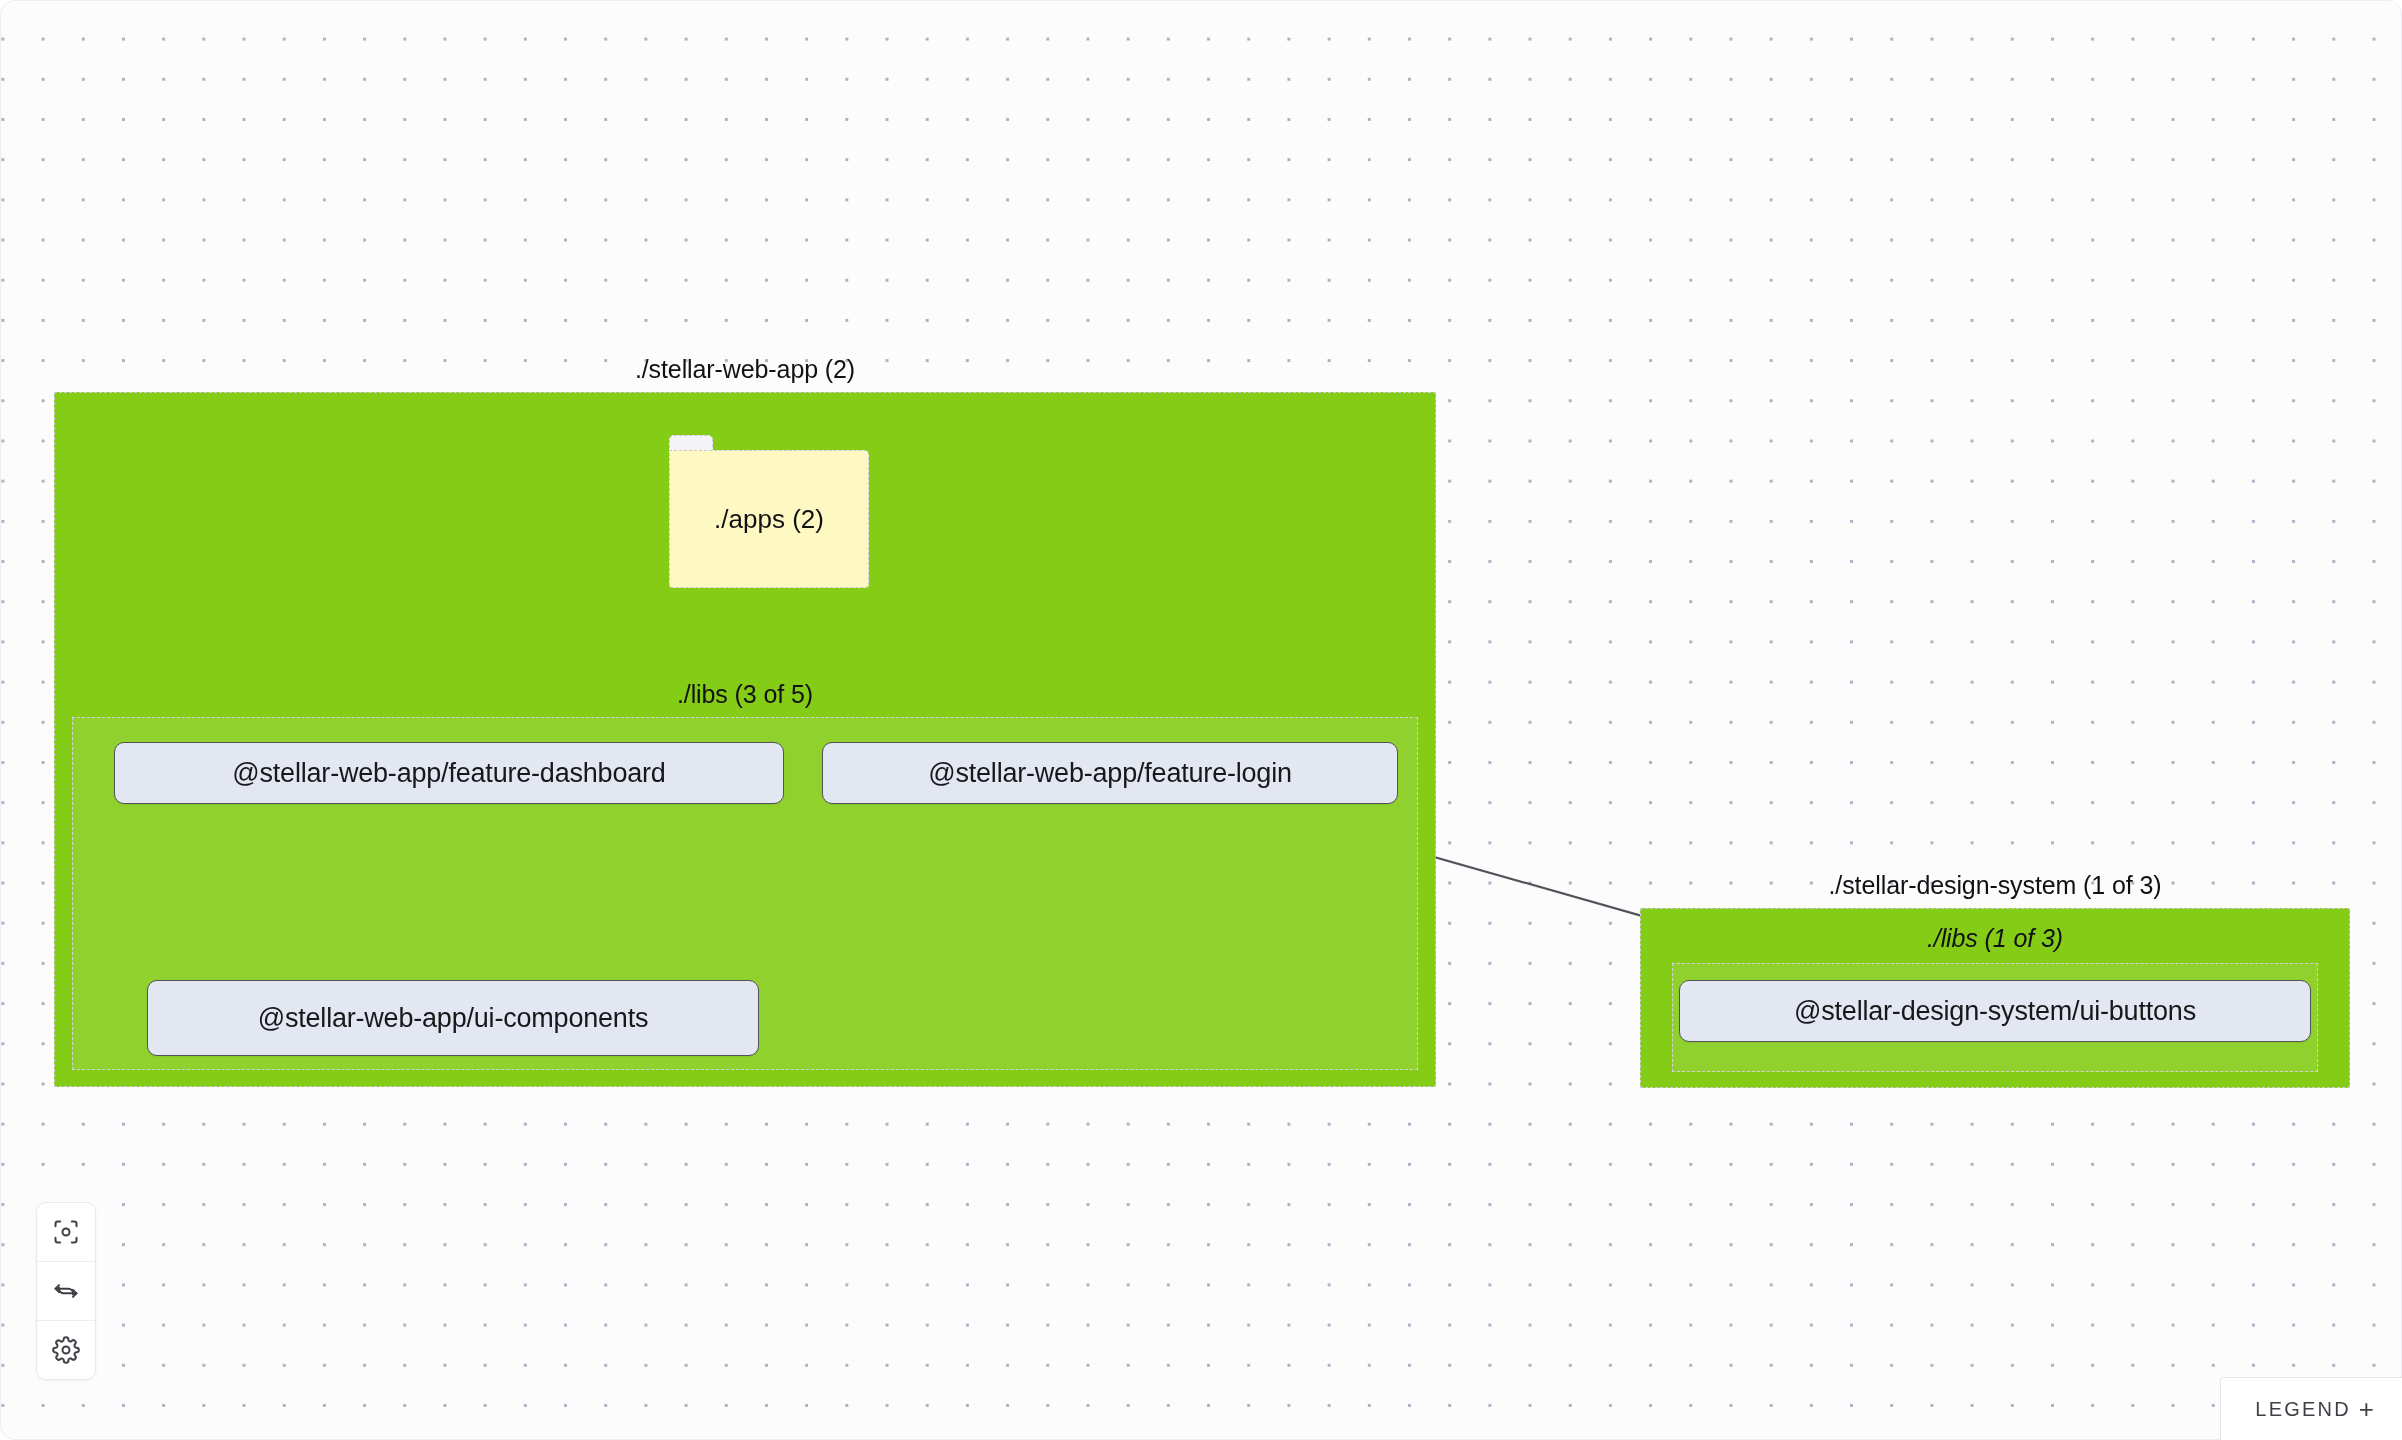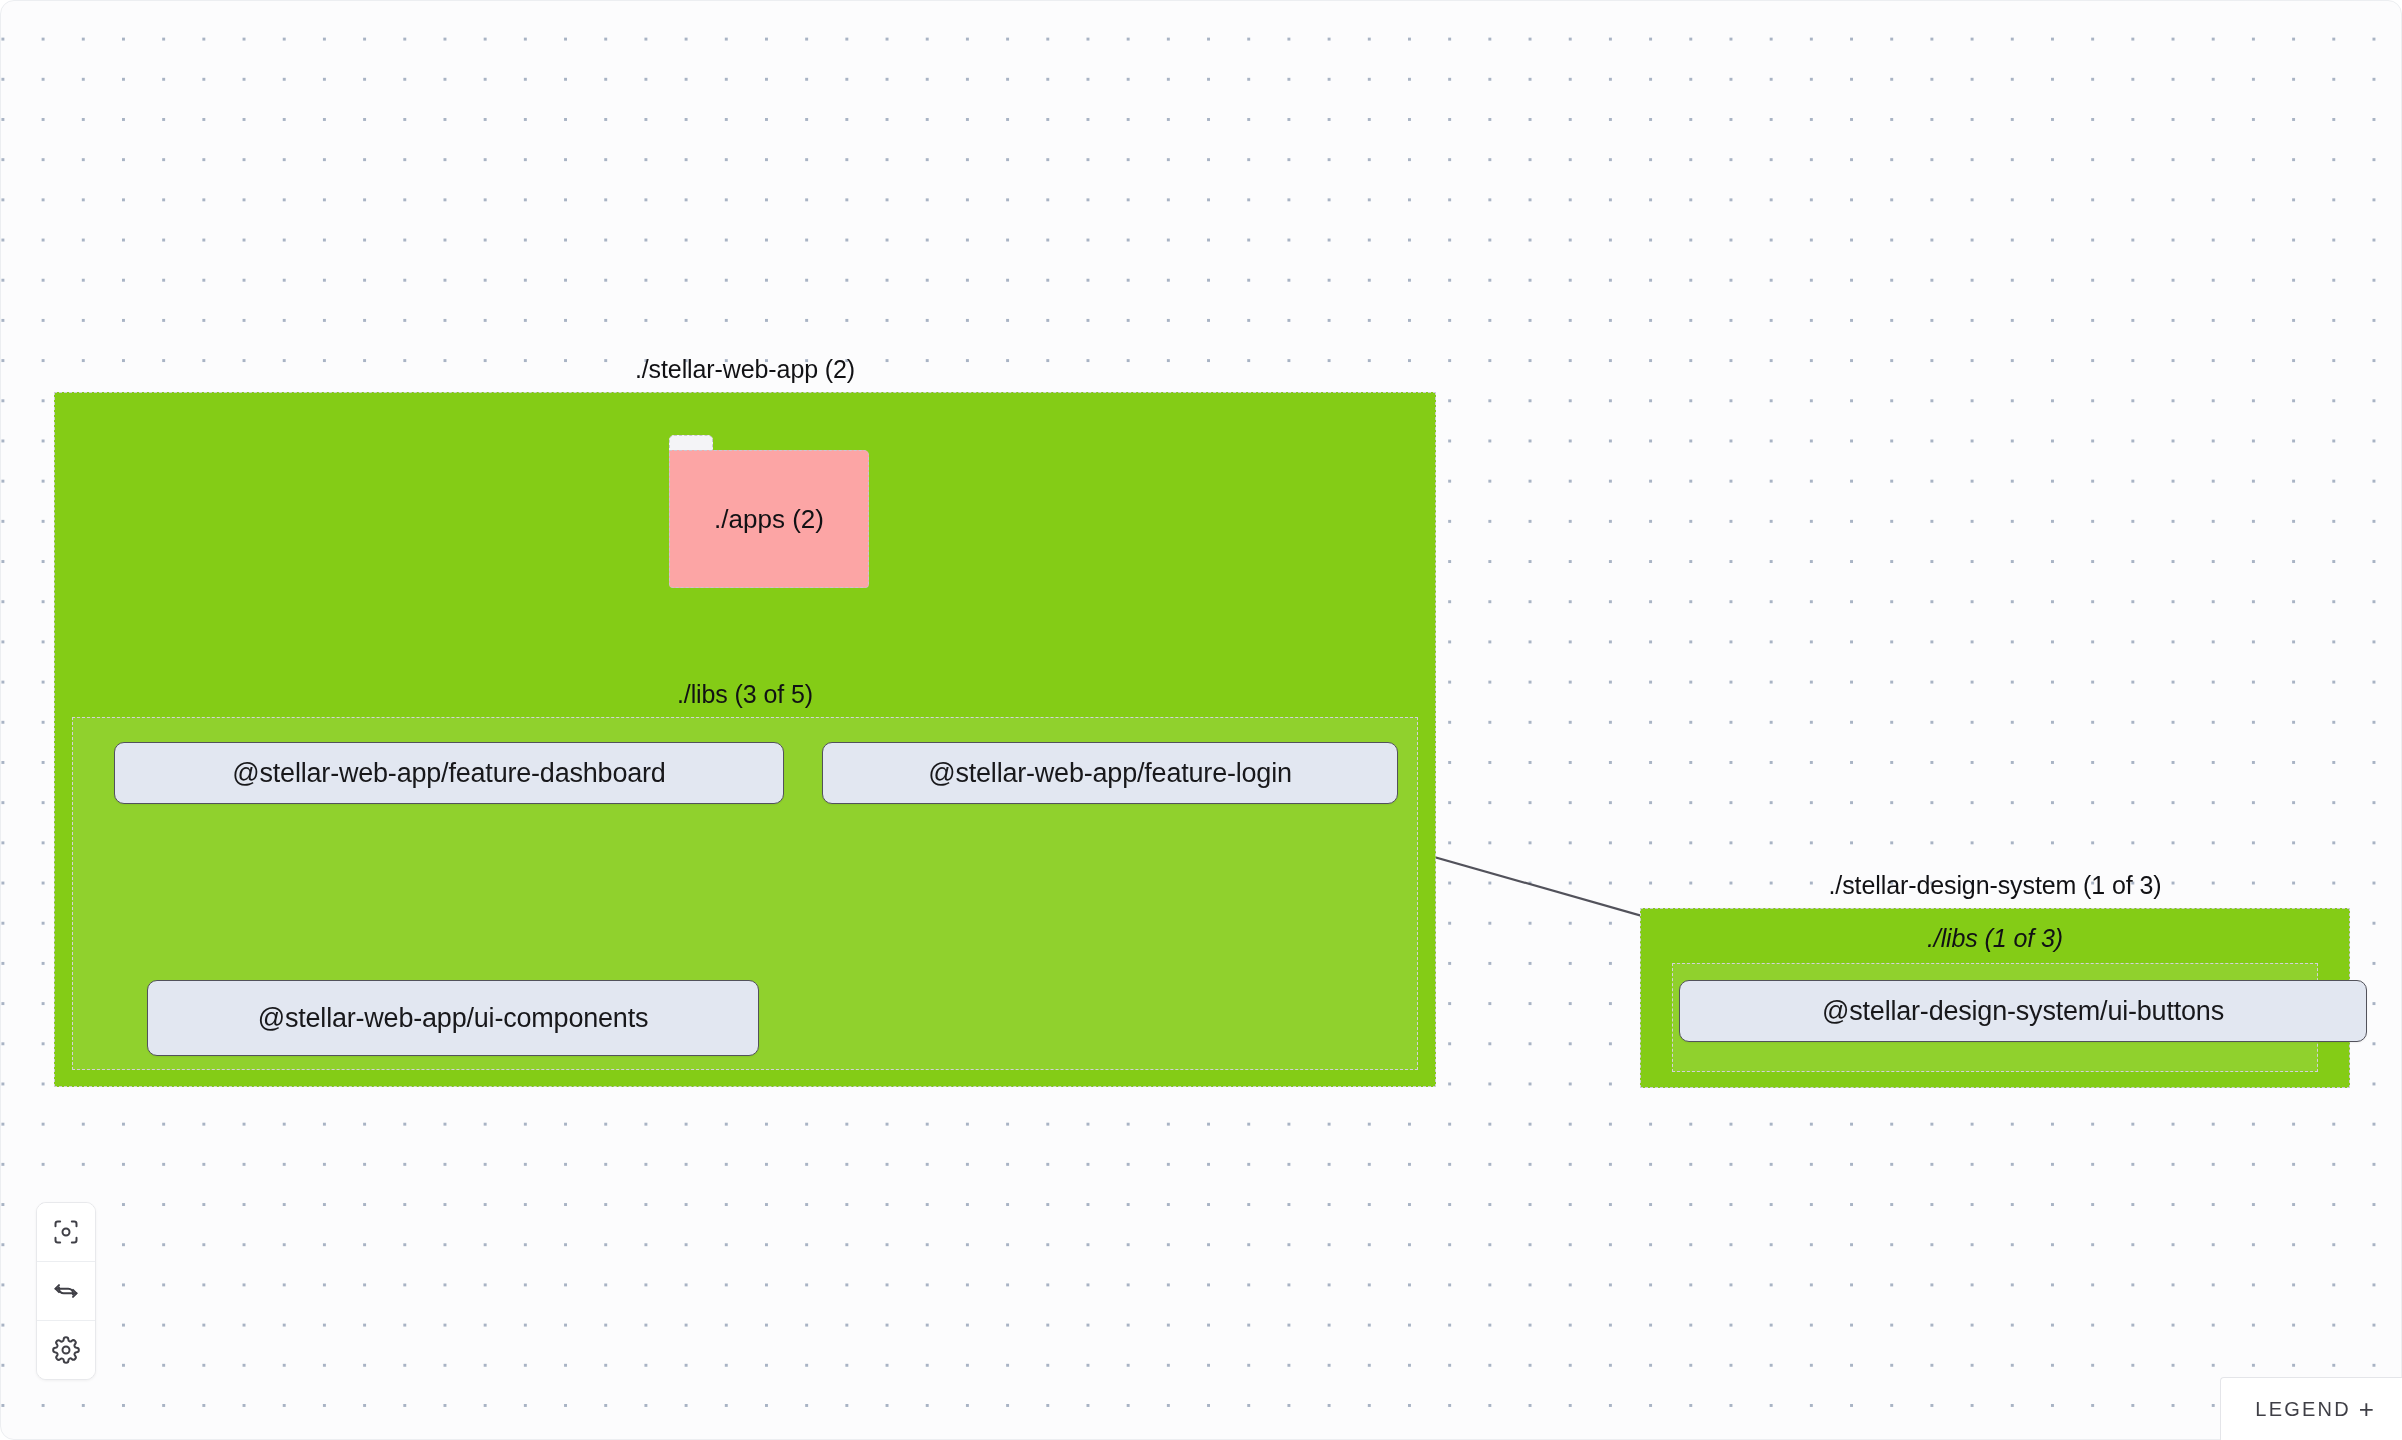--- a/index.html
+++ b/index.html
@@ -76,21 +76,21 @@
     border-bottom: none;
     border-radius: 5px 5px 0 0;
     box-sizing: border-box;
   }
   .folder .body {
     position: absolute;
     left: 0;
     top: 15px;
     right: 0;
     bottom: 0;
-    background: #fca5a5;
+    background: #fef9c3;
     border: 1px dashed #c9c7d2;
     border-radius: 0 5px 4px 4px;
     box-sizing: border-box;
     display: flex;
     align-items: center;
     justify-content: center;
     text-align: center;
   }
   .folder .label {
     font-size: 26px;
@@ -224,21 +224,21 @@
   </div>
 
   <div class="node" style="left:822px; top:742px; width:576px; height:62px;">
     <span class="node-label">@stellar-web-app/feature-login</span>
   </div>
 
   <div class="node" style="left:147px; top:980px; width:612px; height:76px;">
     <span class="node-label">@stellar-web-app/ui-components</span>
   </div>
 
-  <div class="node" style="left:1679px; top:980px; width:688px; height:62px;">
+  <div class="node" style="left:1679px; top:980px; width:632px; height:62px;">
     <span class="node-label">@stellar-design-system/ui-buttons</span>
   </div>
 
   <div id="toolbar">
 
     <div class="tb-btn" title="Focus graph">
       <span>
         <svg width="28" height="28" viewBox="0 0 24 24" fill="none" stroke="#3f3f46" stroke-width="1.7" stroke-linecap="round" stroke-linejoin="round">
           <path d="M3 7V5a2 2 0 0 1 2-2h2"></path>
           <path d="M17 3h2a2 2 0 0 1 2 2v2"></path>

